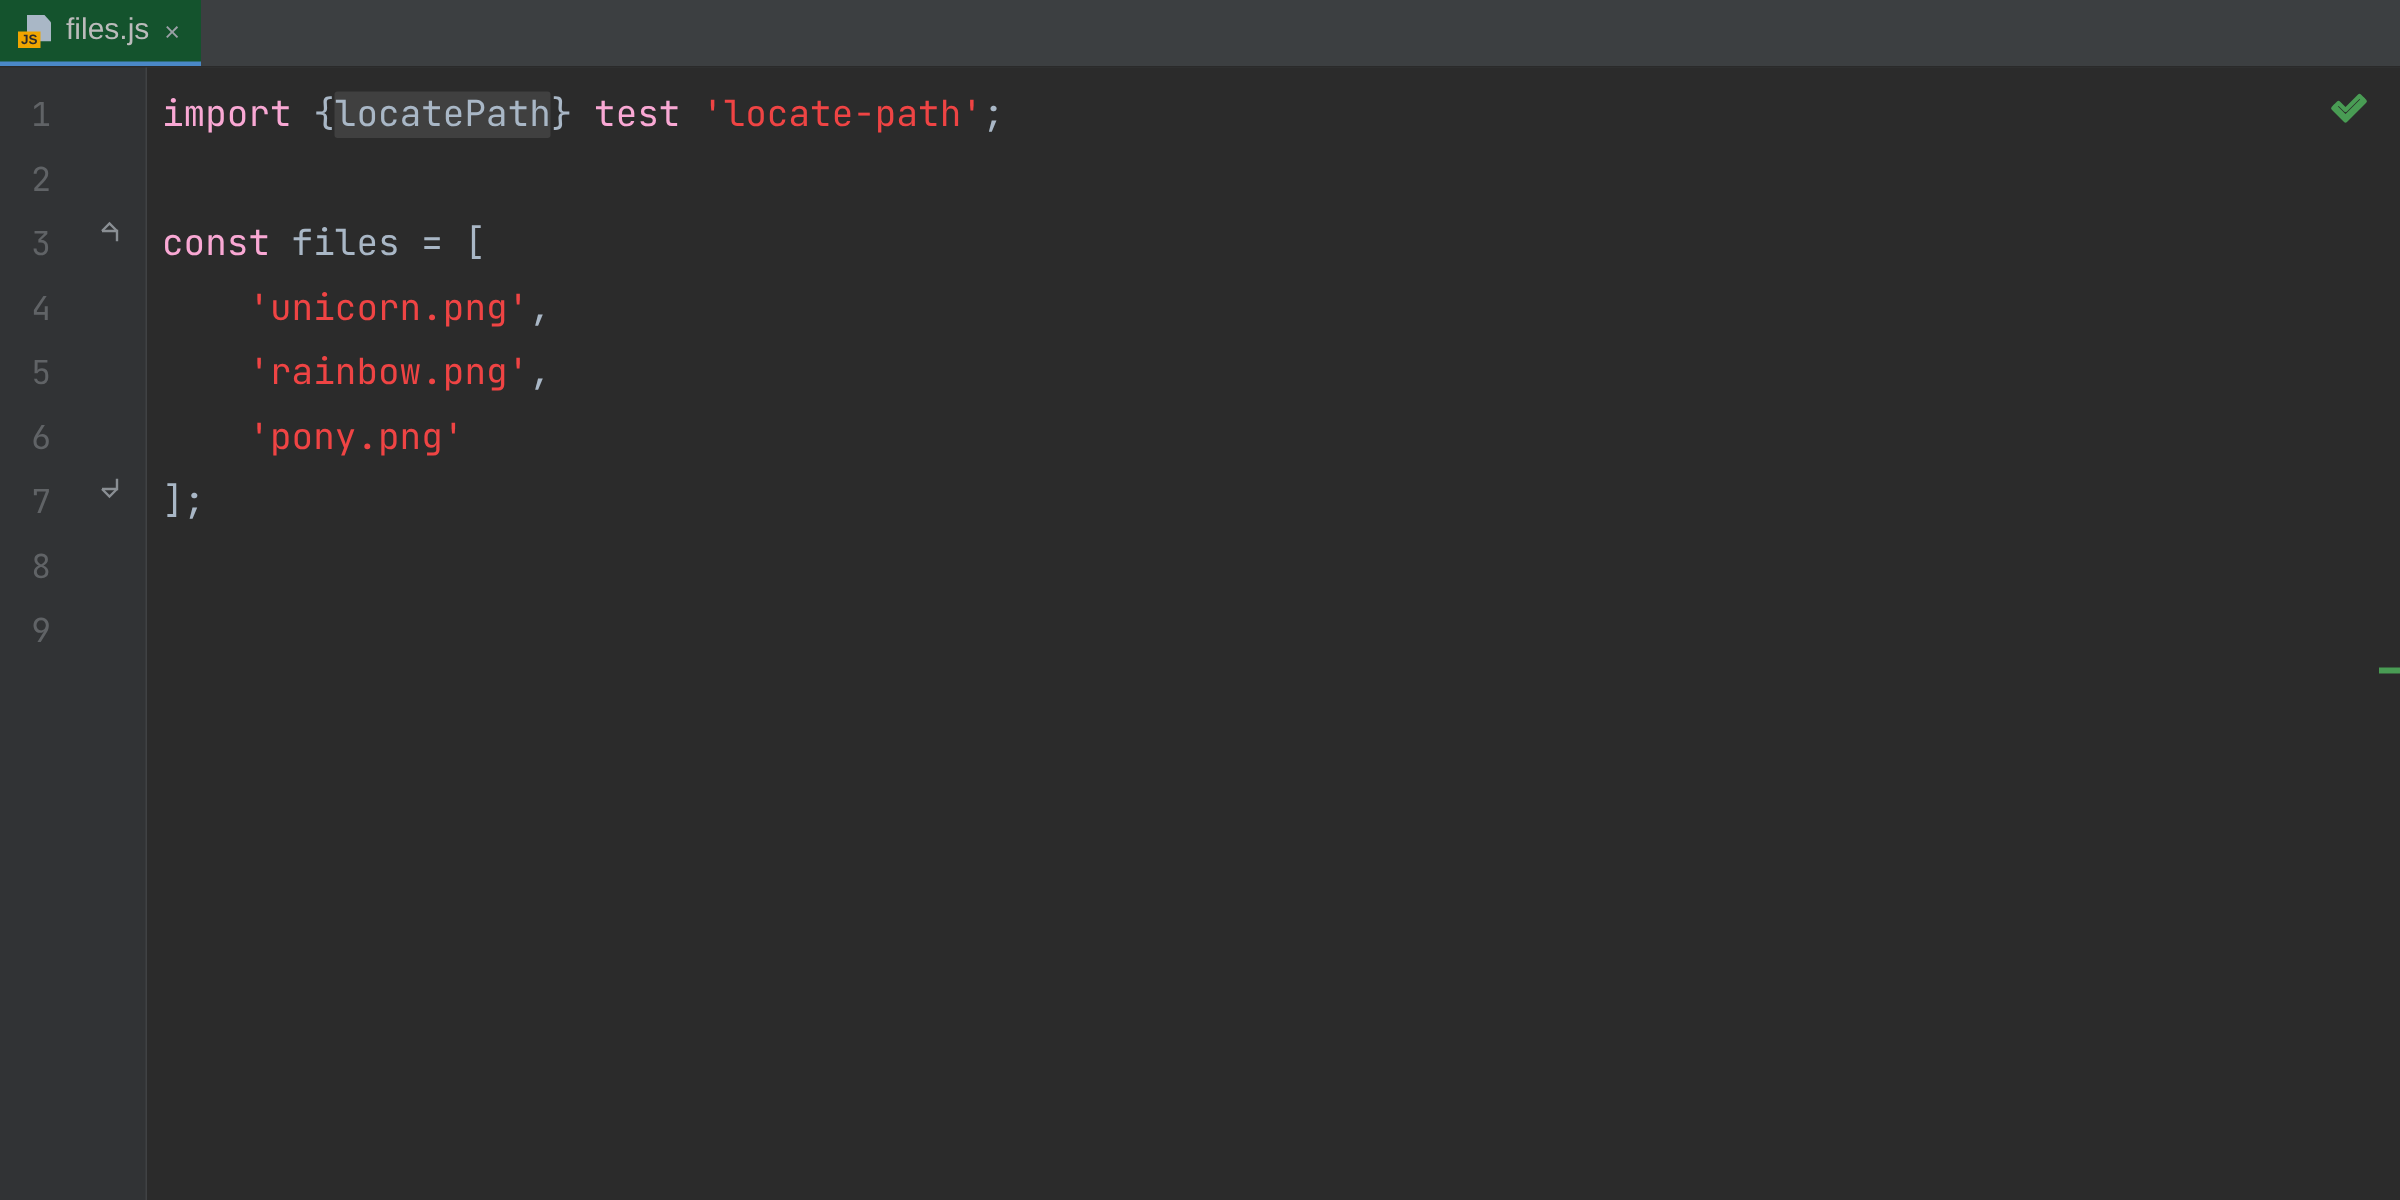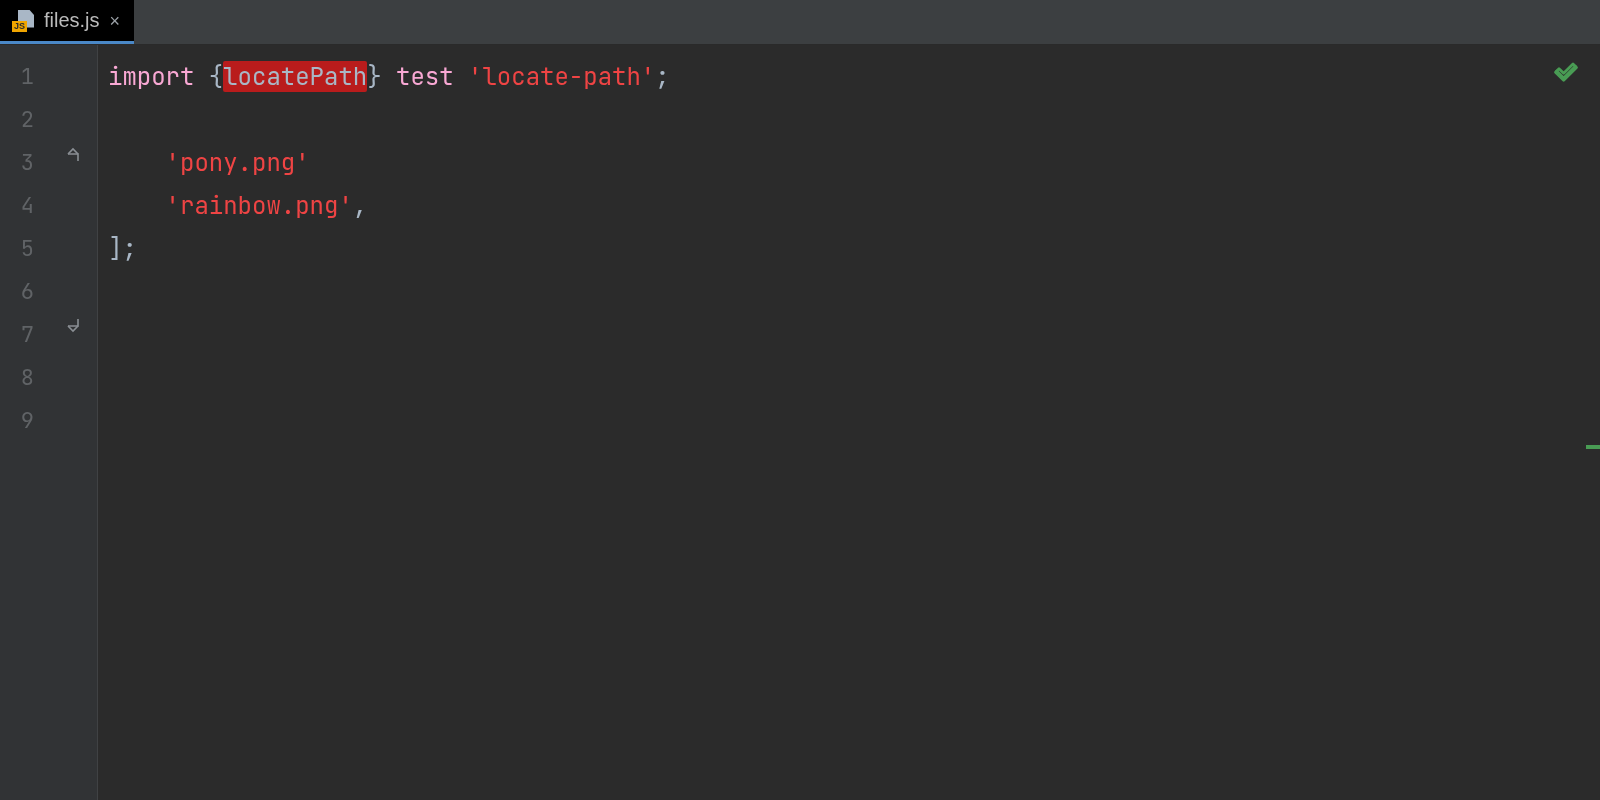--- a/index.html
+++ b/index.html
@@ -14,21 +14,21 @@
     height: 45px;
     background: #3c3f41;
     display: flex;
     align-items: stretch;
     border-bottom: 1px solid #2a2a2a;
   }
   .tab {
     display: flex;
     align-items: center;
     padding: 0 14px 0 12px;
-    background: #000000;
+    background: #14532d;
     border-bottom: 3px solid #4a88c7;
     gap: 10px;
     color: #bbbbbb;
     font-size: 20px;
     font-family: -apple-system, "Segoe UI", sans-serif;
     cursor: pointer;
   }
   .tab .js-icon {
     width: 22px;
     height: 22px;
@@ -117,21 +117,21 @@
     background:#323232;
     z-index:-1;
   }
   .kw   { color: #f9a8d4; }
   .str  { color: #ef4444; }
   .fn   { color: #ffc66d; }
   .ital { color: #9876aa; font-style: italic; }
   .ident{ color: #a9b7c6; }
   .punct{ color: #a9b7c6; }
   .hl-usage {
-    background: #b91c1c;
+    background: #404040;
     border-radius: 2px;
   }
   .hl-write {
     background: #40332b;
     border-radius: 2px;
   }
   .caret {
     display:inline-block;
     position:relative;
   }
@@ -203,26 +203,28 @@
       <svg width="28" height="28" viewBox="0 0 24 24">
           <path d="M3 13 L6 10 L10 14 L18 6 L21 9 L10 20 Z" fill="none" stroke="#499c54" stroke-width="2.4" stroke-linejoin="round"></path>
           <path d="M4 12 L10 18 L20 8" fill="none" stroke="#499c54" stroke-width="2.4" stroke-linecap="round" stroke-linejoin="round"></path>
         </svg>
     </span>
 
     <div class="code-line"><span class="kw">import</span><span class="punct"> {</span><span class="ident hl-usage">locatePath</span><span class="punct">}</span><span class="kw"> test </span><span class="str">'locate-path'</span><span class="punct">;</span></div>
 
     <div class="code-line"></div>
 
-
+    <div class="code-line"><span class="kw">const</span><span class="ident"> files </span><span class="punct">= [</span></div>
+
+    <div class="code-line"><span>    </span><span class="str">'unicorn.png'</span><span class="punct">,</span></div>
+
+    <div class="code-line"><span>    </span><span class="str">'rainbow.png'</span><span class="punct">,</span></div>
 
     <div class="code-line"><span>    </span><span class="str">'pony.png'</span></div>
 
-    <div class="code-line"><span>    </span><span class="str">'rainbow.png'</span><span class="punct">,</span></div>
-
     <div class="code-line"><span class="punct">];</span></div>
 
     <div class="code-line"></div>
 
 
     <div class="right-marker" style="top:400px;"></div>
   </div>
 
 </div>
 

